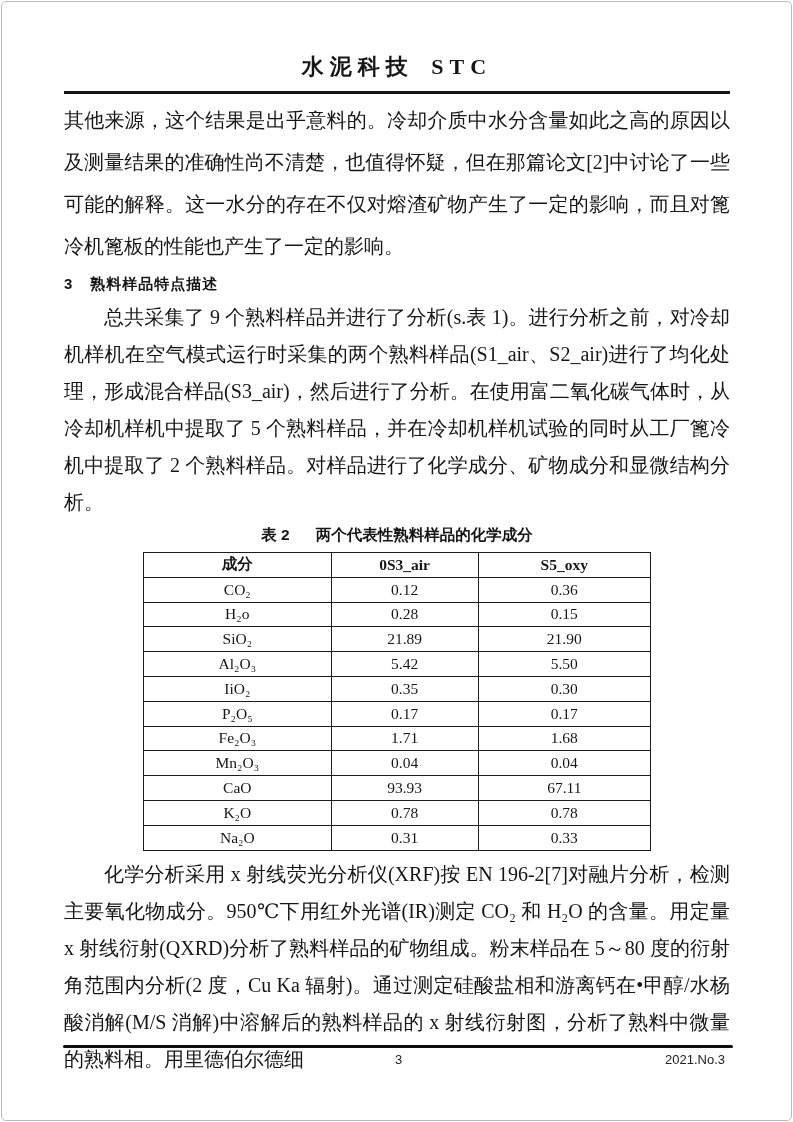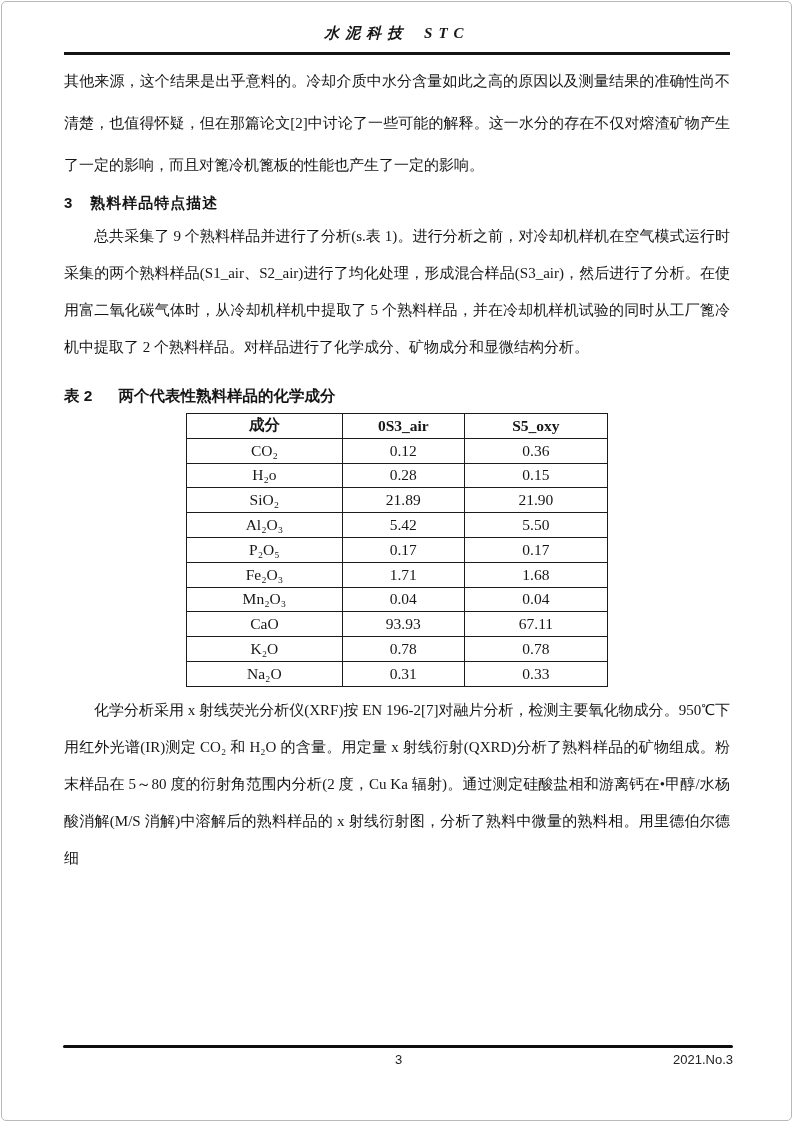--- a/index.html
+++ b/index.html
@@ -13,65 +13,64 @@
   }
   .page-border {
     position: absolute; inset: 1px;
     border: 1px solid #b9b9b9;
     border-radius: 5px;
     pointer-events: none;
   }
   .content { padding: 0 63px 0 64px; }
 
   .journal-title {
-    padding-top: 24px;
+    padding-top: 52px;
     text-align: center;
-    font-size: 15px;
-    font-style: italic;
+    font-size: 22px;
     font-weight: 600;
     letter-spacing: 6px;
     word-spacing: 6px;
   }
   .header-rule {
     height: 3px;
     background: #141414;
     margin-top: 9px;
   }
 
   p.body-text {
-    font-size: 15px;
+    font-size: 20px;
     line-height: 42px;
     text-align: justify;
     margin: 5px 0 0 0;
-    font-family: Liberation Serif, serif;
   }
   p.tight { line-height: 37px; }
   p.indent { text-indent: 2em; }
 
   .section-heading {
     margin: 8px 0 2px 0;
     font-family: "Liberation Sans", "DejaVu Sans", sans-serif;
     font-weight: bold;
     font-size: 15px;
     letter-spacing: 1px;
   }
   .section-heading .sec-num { margin-right: 17px; }
 
   .table-caption {
-    margin: 20px 0 6px 0;
+    margin: 4px 0 6px 0;
+    text-align: center;
     font-family: "Liberation Sans", "DejaVu Sans", sans-serif;
     font-weight: bold;
     font-size: 15.5px;
   }
   .table-caption .cap-label { margin-right: 26px; }
 
   table.chem-table {
     border-collapse: collapse;
     margin: 0 auto;
-    width: 422px;
+    width: 508px;
     table-layout: fixed;
     font-size: 15.5px;
   }
   table.chem-table th, table.chem-table td {
     border: 1px solid #1c1c1c;
     text-align: center;
     height: 23.8px;
     padding: 0;
     overflow: hidden;
   }
@@ -90,21 +89,21 @@
     border-radius: 2px;
   }
   .footer-row {
     position: absolute;
     left: 64px; right: 60px; top: 1052px;
     font-family: "Liberation Sans", "DejaVu Sans", sans-serif;
     font-size: 13px;
     color: #222;
   }
   .footer-page { position: absolute; left: 0; right: 0; text-align: center; }
-  .footer-issue { position: absolute; right: 0; top: 0; text-align: center; }
+  .footer-issue { position: absolute; right: 8px; top: 0; text-align: center; }
 </style>
 </head>
 <body>
 
 <div class="page-border"></div>
 
 <div class="content">
 
   <div class="journal-title">水泥科技 STC</div>
 
@@ -150,20 +149,25 @@
           <td>SiO₂</td>
           <td>21.89</td>
           <td>21.90</td>
         </tr>
         <tr>
           <td>Al₂O₃</td>
           <td>5.42</td>
           <td>5.50</td>
         </tr>
         <tr>
+          <td>IiO₂</td>
+          <td>0.35</td>
+          <td>0.30</td>
+        </tr>
+        <tr>
           <td>P₂O₅</td>
           <td>0.17</td>
           <td>0.17</td>
         </tr>
         <tr>
           <td>Fe₂O₃</td>
           <td>1.71</td>
           <td>1.68</td>
         </tr>
         <tr>

